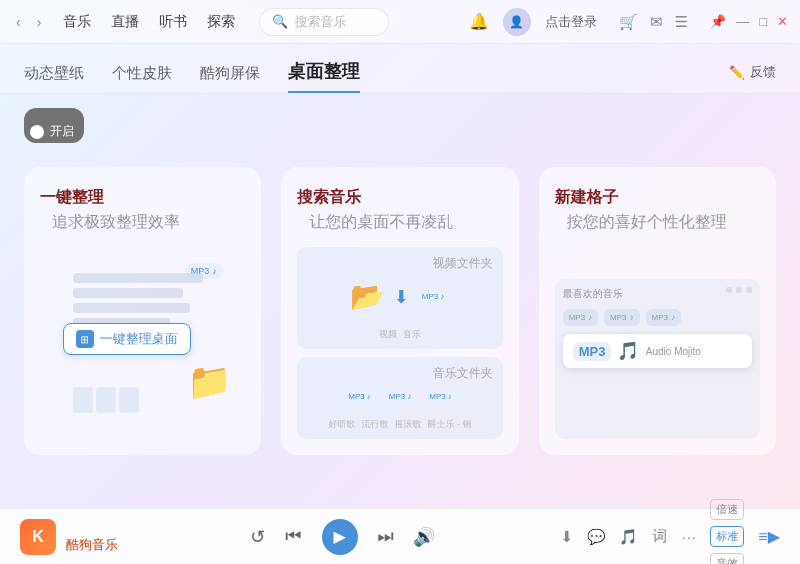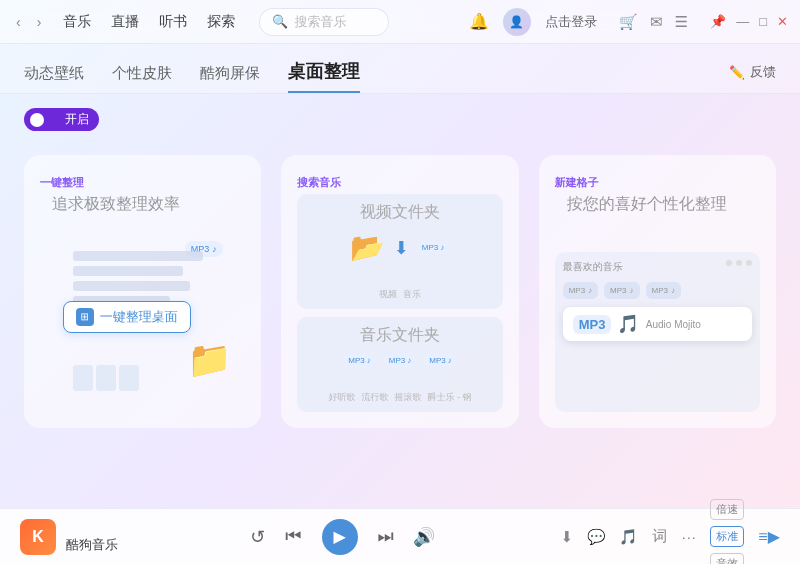--- a/index.html
+++ b/index.html
@@ -123,24 +123,24 @@
       padding-bottom: 12px;
     }
 
     
     .toggle-row {
       padding: 14px 24px;
     }
     .toggle-switch {
       display: inline-flex;
       align-items: center;
-      background: #6d28d9;
+      background: #737373;
       border-radius: 12px;
-      padding: 3px 10px 3px 6px;
-      gap: 21px;
+      padding: 15px 10px 3px 6px;
+      gap: 6px;
       cursor: pointer;
     }
     .toggle-circle {
       width: 14px; height: 14px;
       background: white;
       border-radius: 50%;
     }
     .toggle-label { font-size: 12px; color: white; }
 
     
@@ -152,23 +152,23 @@
 
     .feature-card {
       flex: 1;
       background: rgba(255,255,255,0.55);
       border-radius: 16px;
       padding: 20px 16px 16px 16px;
       display: flex;
       flex-direction: column;
     }
     .feature-title {
-      font-size: 11px;
+      font-size: 16px;
       font-weight: bold;
-      color: #8b5cf6;
+      color: #7f1d1d;
       margin-bottom: 4px;
     }
     .feature-desc {
       font-size: 16px;
       color: #999;
       margin-bottom: 14px;
       margin-left: 12px;
     }
     .feature-illustration {
       flex: 1;
@@ -252,24 +252,24 @@
     }
     .file-group {
       background: rgba(220,230,245,0.5);
       border-radius: 10px;
       padding: 8px 10px;
       display: flex;
       flex-direction: column;
       gap: 4px;
     }
     .file-group-header {
-      font-size: 16px;
+      font-size: 12px;
       color: #aaa;
       margin-bottom: 4px;
-      text-align: center;
+      text-align: right;
     }
     .file-group-icons {
       display: flex;
       justify-content: center;
       gap: 8px;
       align-items: center;
     }
     .folder-big { font-size: 28px; }
     .arrow-down { font-size: 18px; color: #4a90d9; }
     .mp3-small {
@@ -277,21 +277,21 @@
       border-radius: 6px;
       padding: 2px 5px;
       font-size: 8px;
       color: #4a90d9;
       display: flex; align-items: center; gap: 2px;
     }
     .file-labels {
       display: flex;
       justify-content: center;
       gap: 6px;
-      margin-top: 20px;
+      margin-top: 11px;
       align-items: flex-end;
     }
     .file-label { font-size: 9px; color: #bbb; }
     .grid-frame {
       background: rgba(220,230,245,0.4);
       border-radius: 10px;
       padding: 8px;
       min-height: 160px;
     }
     .grid-header {
@@ -353,21 +353,21 @@
     .player-logo {
       width: 36px; height: 36px;
       background: linear-gradient(135deg, #ff6b35, #ff8c42);
       border-radius: 8px;
       display: flex; align-items: center; justify-content: center;
       color: white; font-weight: bold; font-size: 16px;
       margin-right: 10px;
     }
     .player-app-name {
       font-size: 13px;
-      color: #404040;
+      color: #c2410c;
       min-width: 60px;
       margin-top: 16px;
     }
     .player-controls {
       display: flex;
       align-items: center;
       gap: 20px;
       margin: 0 auto;
     }
     .ctrl-btn {
@@ -503,20 +503,21 @@
           <div class="paper"></div>
           <div class="paper"></div>
           <div class="paper"></div>
         </div>
       </div>
     </div>
   </div>
 
   <div class="feature-card">
     <div class="feature-title">搜索音乐</div>
+    <div class="feature-desc">让您的桌面不再凌乱</div>
     <div class="feature-illustration" style="flex-direction:column; gap:8px;">
 
       <div class="file-group" style="width:100%;">
         <div class="file-group-header">视频文件夹</div>
         <div class="file-group-icons">
           <div class="folder-big">📂</div>
           <div class="arrow-down">⬇</div>
           <div class="mp3-small">
             <span>MP3</span>
             <span>♪</span>

